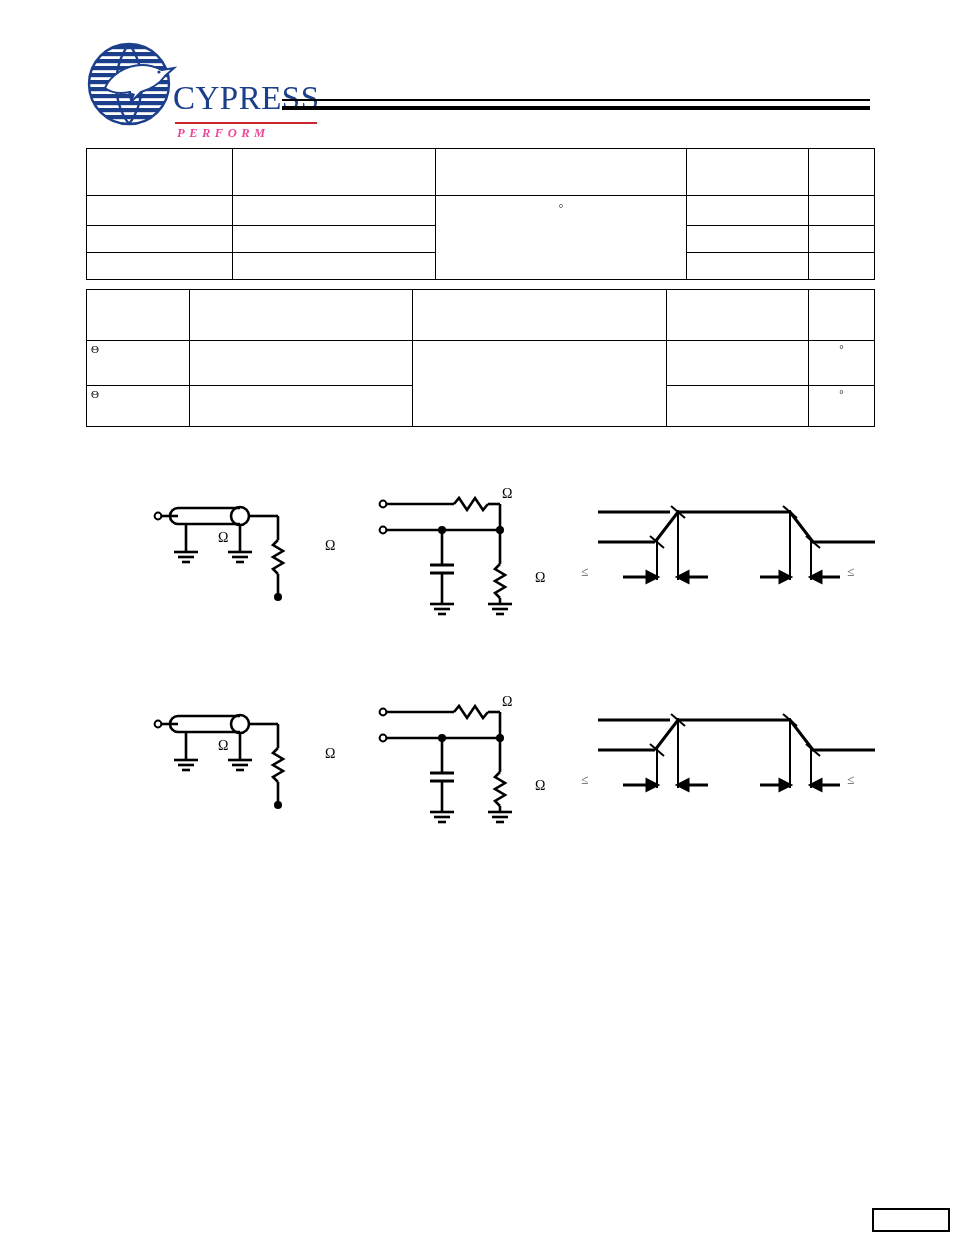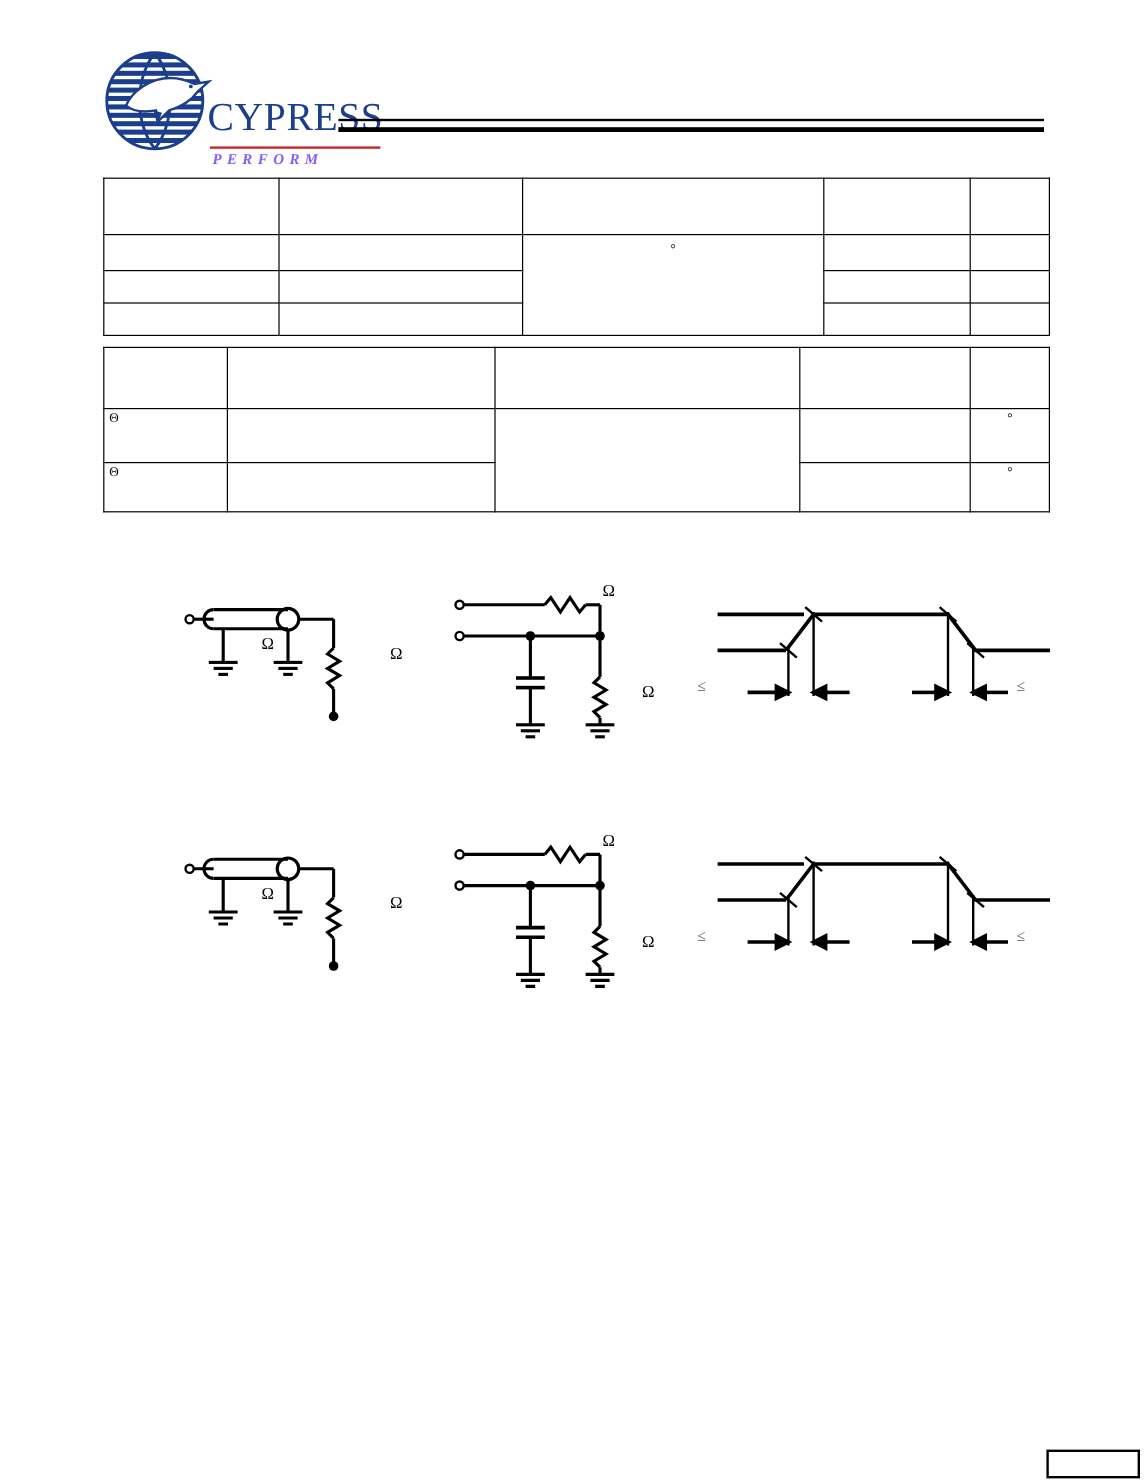--- a/index.html
+++ b/index.html
@@ -10,21 +10,21 @@
   .abs{position:absolute;}
 
   
   #header{left:0;top:0;width:954px;height:140px;}
   #logo-wrap{position:absolute;left:85px;top:38px;width:185px;height:92px;}
   #logo-globe{position:absolute;left:0;top:0;width:92px;height:92px;}
   #logo-word{position:absolute;left:88px;top:44px;font-family:"Liberation Serif",serif;
     font-size:33px;letter-spacing:0.5px;color:#1b3f8b;line-height:1;font-weight:400;}
   #logo-rule{position:absolute;left:90px;top:84px;width:142px;height:2px;background:#c9252c;}
   #logo-perform{position:absolute;left:92px;top:88px;font-family:"Liberation Serif",serif;
-    font-style:italic;font-weight:bold;font-size:12.5px;letter-spacing:4.5px;color:#8b5cf6;}
+    font-style:italic;font-weight:bold;font-size:12.5px;letter-spacing:4.5px;color:#ec4899;}
   #hdr-rule-1{left:282px;top:99px;width:588px;height:2px;background:#000;}
   #hdr-rule-2{left:282px;top:106px;width:588px;height:4px;background:#000;}
 
   
   .tbl{border-collapse:collapse;table-layout:fixed;position:absolute;}
   .tbl td{border:1px solid #000;padding:2px 4px;font-size:11px;
           font-family:"Liberation Serif",serif;vertical-align:top;}
   .ctr{text-align:center;}
 
   #table-thermal-1{left:86px;top:148px;width:788px;}

